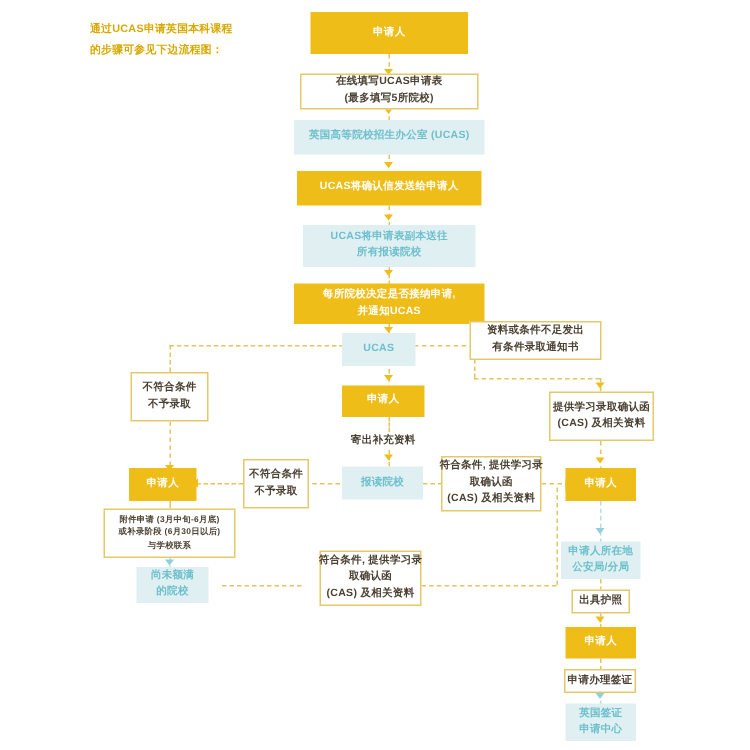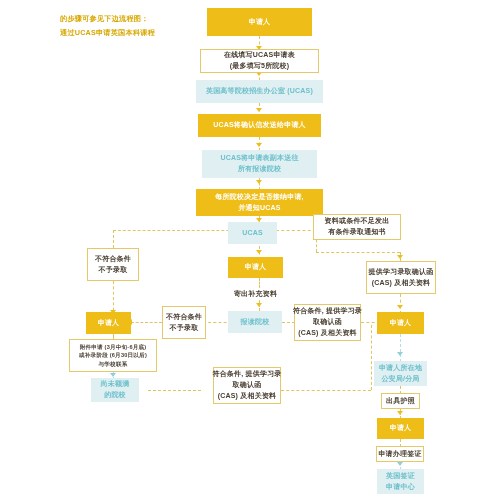--- a/index.html
+++ b/index.html
@@ -84,22 +84,22 @@
   .arw-l { border-top: 3px solid transparent; border-bottom: 3px solid transparent; border-right: 4px solid #efbd18; }
   .arw-r { border-top: 3px solid transparent; border-bottom: 3px solid transparent; border-left: 4px solid #efbd18; }
   .arw-d-b { border-left: 3px solid transparent; border-right: 3px solid transparent; border-top: 4px solid #8fd0d9; }
 </style>
 </head>
 <body>
 
 <div id="canvas">
 
   <div id="intro">
+    <div>通过UCAS申请英国本科课程</div>
     <div>的步骤可参见下边流程图：</div>
-    <div>通过UCAS申请英国本科课程</div>
   </div>
 
   <div class="ln ln-v" style="left:259px; top:36px;  height:14px;"></div>
   <div class="arw arw-d" style="left:256px; top:46px;"></div>
 
   <div class="ln ln-v" style="left:259px; top:72px;  height:14px;"></div>
   <div class="arw arw-d" style="left:256px; top:72px;"></div>
 
   <div class="ln ln-v" style="left:259px; top:103px; height:14px;"></div>
   <div class="arw arw-d" style="left:256px; top:108px;"></div>

